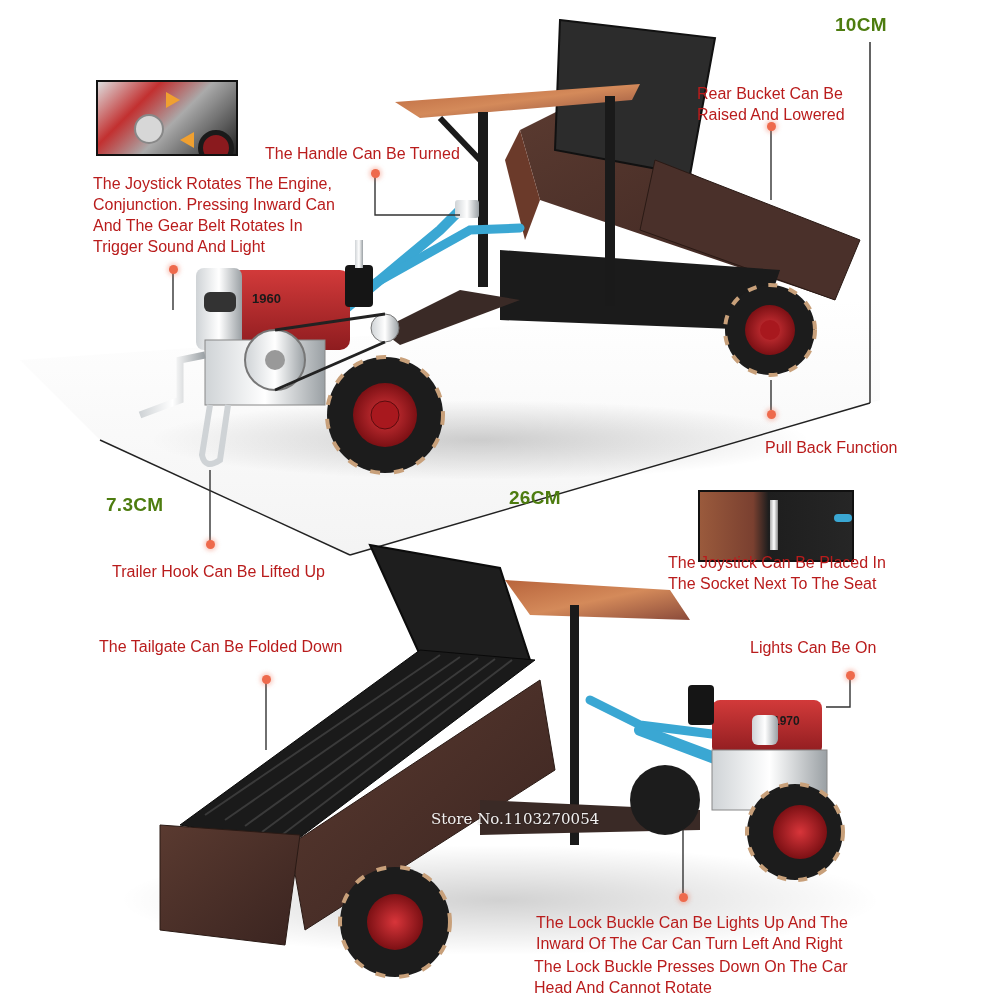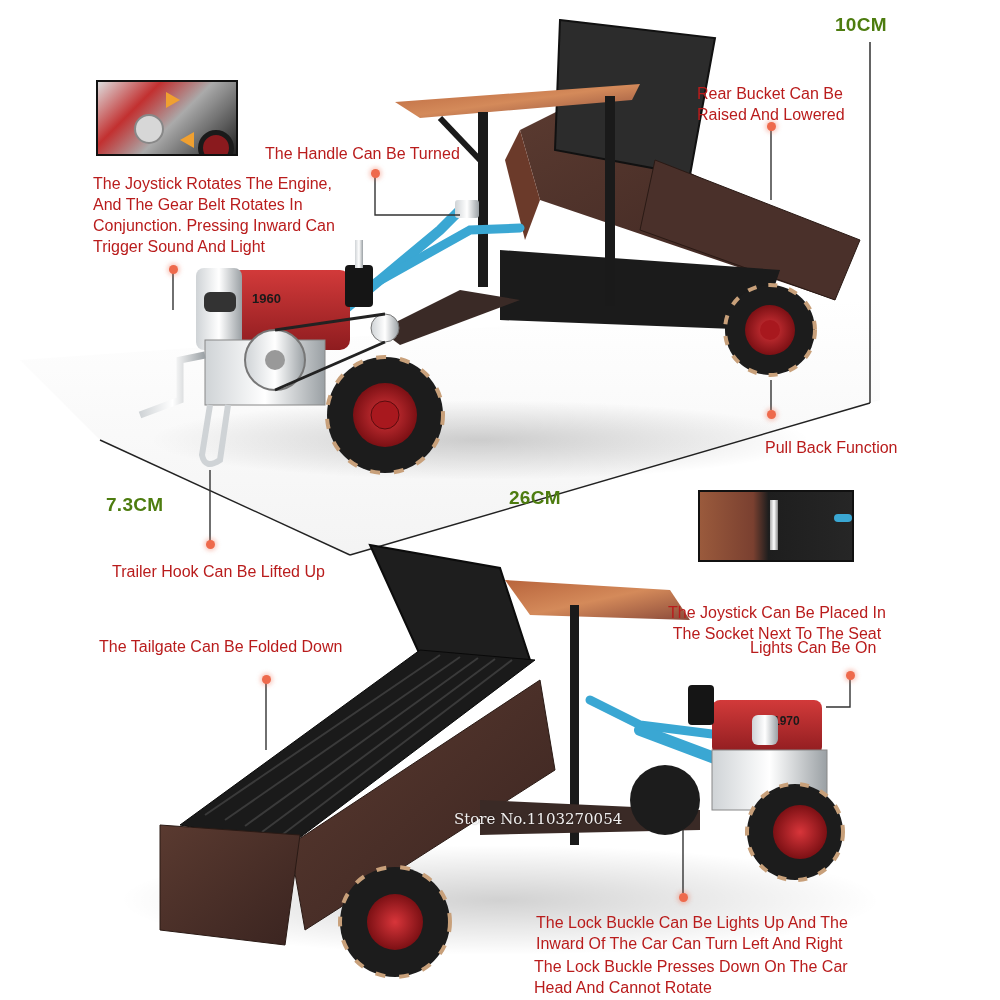--- a/index.html
+++ b/index.html
@@ -191,46 +191,46 @@
 <div class="dot" style="left:767px; top:410px;"></div>
 <div class="dot" style="left:206px; top:540px;"></div>
 <div class="dot" style="left:846px; top:671px;"></div>
 <div class="dot" style="left:262px; top:675px;"></div>
 <div class="dot" style="left:679px; top:893px;"></div>
 
 <div class="label" style="left:265px; top:143px;">The Handle Can Be Turned</div>
 
 <div class="label" style="left:93px; top:173px;">
   <div>The Joystick Rotates The Engine,</div>
+  <div>Conjunction. Pressing Inward Can</div>
   <div>And The Gear Belt Rotates In</div>
-  <div>Conjunction. Pressing Inward Can</div>
   <div>Trigger Sound And Light</div>
 </div>
 
 <div class="label" style="left:697px; top:83px;">
   <div>Rear Bucket Can Be</div>
   <div>Raised And Lowered</div>
 </div>
 
 <div class="label" style="left:765px; top:437px;">Pull Back Function</div>
 
 <div class="label" style="left:104px; top:561px;margin-left:8px;">Trailer Hook Can Be Lifted Up</div>
 
-<div class="label" style="left:668px; top:602px;text-align:center;">
+<div class="label" style="left:668px; top:552px;">
   <div>The Joystick Can Be Placed In</div>
   <div>The Socket Next To The Seat</div>
 </div>
 
 <div class="label" style="left:99px; top:636px;">The Tailgate Can Be Folded Down</div>
 
 <div class="label" style="left:750px; top:637px;">Lights Can Be On</div>
 
 <div class="label" style="left:536px; top:912px;">
   <div>The Lock Buckle Can Be Lights Up And The</div>
   <div>Inward Of The Car Can Turn Left And Right</div>
 </div>
 
 <div class="label" style="left:534px; top:956px;">
   <div>The Lock Buckle Presses Down On The Car</div>
   <div>Head And Cannot Rotate</div>
 </div>
 
-<div class="watermark" style="left:454px; top:810px;text-align:center;">Store No.1103270054</div>
+<div class="watermark" style="left:431px; top:810px;text-align:center;">Store No.1103270054</div>
 
 </body></html>

